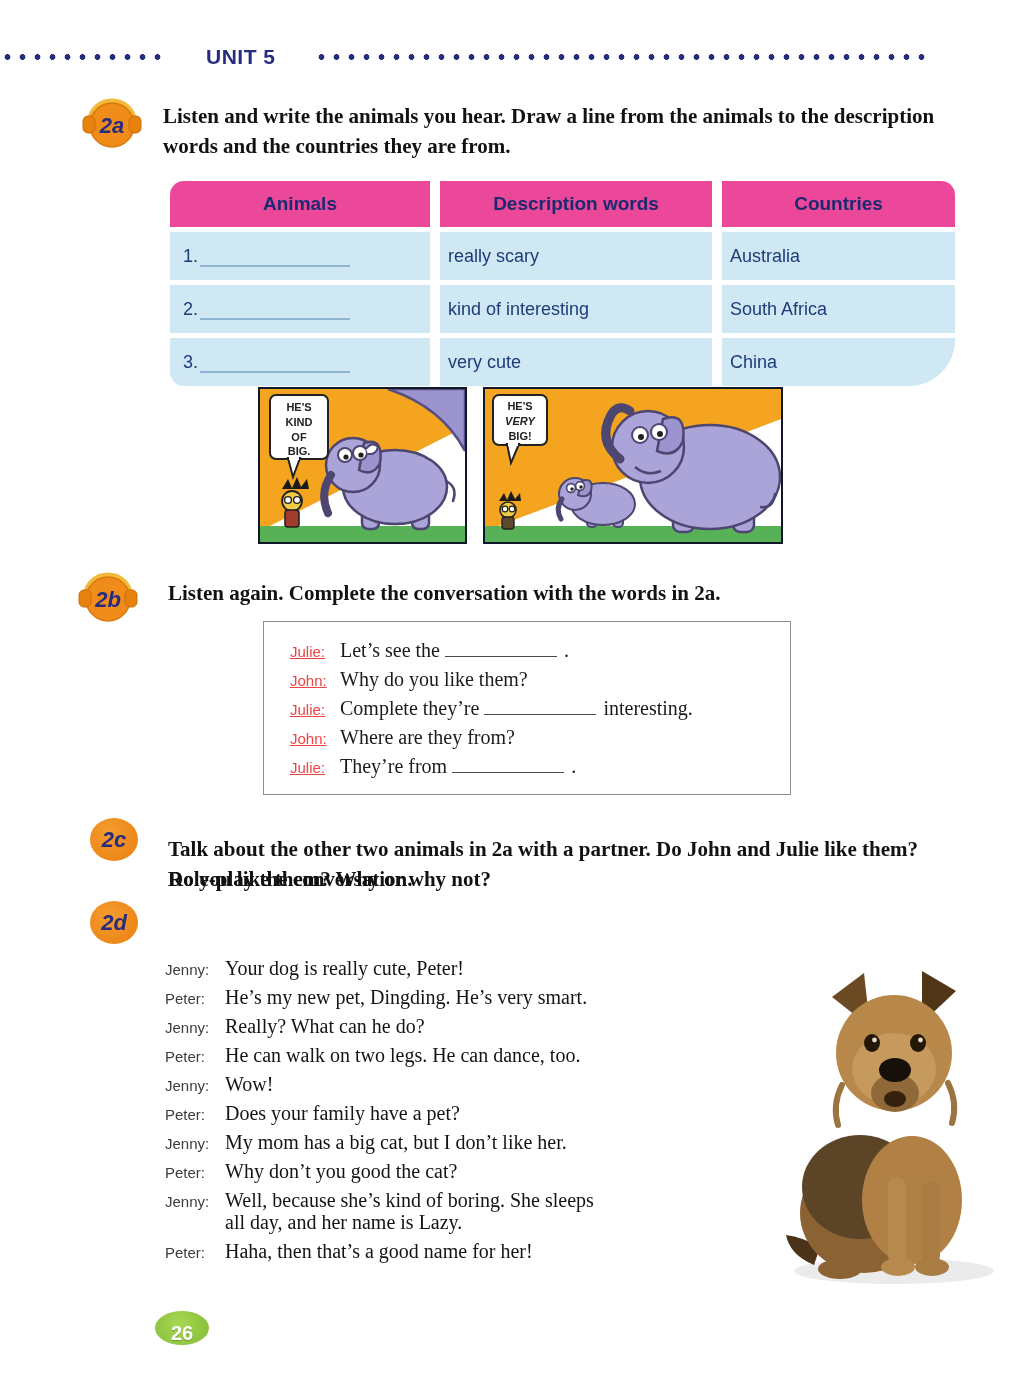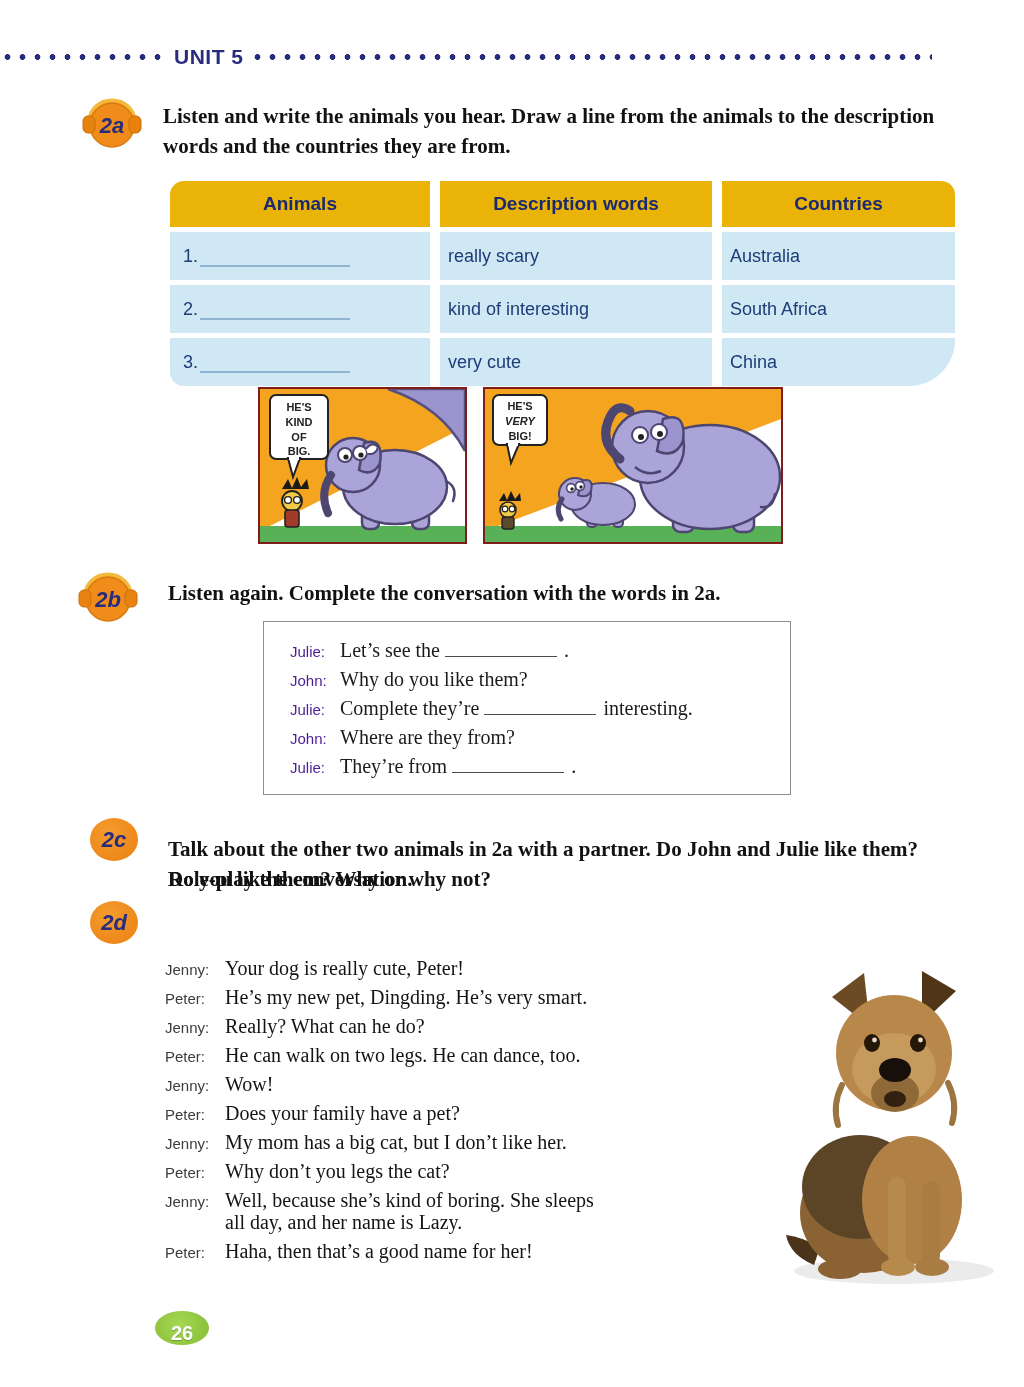--- a/index.html
+++ b/index.html
@@ -1,20 +1,20 @@
 <!DOCTYPE html>
 <html><head>
 <meta charset="utf-8">
 <style>
   html,body{margin:0;padding:0;background:#e8e8e8;}
   .page{position:relative;width:1024px;height:1387px;background:#ffffff;overflow:hidden;
         font-family:"Liberation Sans",sans-serif;}
 
   
-  .unit-rule{position:absolute;left:0;top:48px;width:932px;height:18px;display:flex;align-items:center;}
+  .unit-rule{position:absolute;left:0;top:48px;width:932px;height:18px;display:flex;align-items:center;gap:32px;}
   .dots{height:8px;background-image:radial-gradient(circle,#272c7e 2.6px,transparent 3.2px);
         background-size:15px 8px;background-repeat:repeat-x;background-position:left center;}
   .dots-left{width:168px;flex:none;}
   .dots-right{flex:1;}
   .unit-label{flex:none;margin:0 6px;font:800 21px "Liberation Sans",sans-serif;color:#272c7e;letter-spacing:.5px;}
 
   
   .badge-wrap{position:absolute;width:60px;height:56px;}
   .badge-plain{position:absolute;width:48px;height:43px;border-radius:50%;
                background:radial-gradient(circle at 40% 35%,#f59c2f,#ea7f10);
@@ -22,36 +22,36 @@
   .badge-txt{font:800 italic 22px "Liberation Sans",sans-serif;color:#272c7e;}
 
   
   .instr{position:absolute;font:700 21px "Liberation Serif",serif;color:#121212;line-height:1.43;}
 
   
   .tbl{position:absolute;left:170px;top:181px;width:775px;display:grid;
        grid-template-columns:260px 272px 233px;grid-template-rows:46px 48px 48px 48px;gap:5px 10px;}
   .cell{background:#cfe8f4;color:#1d3c78;font:18px "Liberation Sans",sans-serif;
         display:flex;align-items:center;padding-left:8px;box-sizing:border-box;}
-  .hcell{background:#eab308;font:700 19px "Liberation Sans",sans-serif;color:#1b2a70;
+  .hcell{background:#ec4899;font:700 19px "Liberation Sans",sans-serif;color:#1b2a70;
          justify-content:center;padding-left:0;}
   .tl{border-top-left-radius:14px;} .tr{border-top-right-radius:14px;}
   .bl{border-bottom-left-radius:14px;} .br{border-bottom-right-radius:46px;}
   .acell{padding-left:13px;}
   .tblank{display:inline-block;width:150px;height:19px;border-bottom:2px solid #8fb5d3;margin-left:2px;}
 
   
   .comic{position:absolute;left:258px;top:387px;display:flex;gap:16px;}
-  .panel{border:2px solid #7f1d1d;box-sizing:content-box;line-height:0;background:#f4a41f;}
+  .panel{border:2px solid #0f172a;box-sizing:content-box;line-height:0;background:#f4a41f;}
 
   
   .convo{position:absolute;left:263px;top:621px;width:528px;height:174px;box-sizing:border-box;
          border:1.5px solid #8f8f8f;background:#fff;padding:17px 0 0 26px;}
   .convo-line{height:29px;display:flex;align-items:baseline;}
-  .spk{font:15px "Liberation Sans",sans-serif;color:#4c1d95;width:46px;flex:none;}
+  .spk{font:15px "Liberation Sans",sans-serif;color:#ef4444;width:46px;flex:none;text-decoration:underline;}
   .txt{font:20px "Liberation Serif",serif;color:#1b1b1b;margin-left:4px;white-space:nowrap;}
   .blank{display:inline-block;width:112px;border-bottom:1.5px solid #4a4a4a;height:13px;margin:0 5px;flex:none;}
   .post{margin-left:2px;}
 
   
   .dialogue{position:absolute;left:165px;top:957px;width:600px;}
   .d-line{display:flex;margin-bottom:7px;}
   .d-spk{font:15px "Liberation Sans",sans-serif;color:#3c3c3c;width:60px;flex:none;padding-top:4px;}
   .d-txt{font:20px "Liberation Serif",serif;color:#141414;line-height:22px;}
   .line2{display:block;}
@@ -280,21 +280,21 @@
     <div class="d-line">
       <span class="d-spk">Peter:</span>
       <span class="d-txt">Does your family have a pet?</span>
     </div>
     <div class="d-line">
       <span class="d-spk">Jenny:</span>
       <span class="d-txt">My mom has a big cat, but I don’t like her.</span>
     </div>
     <div class="d-line">
       <span class="d-spk">Peter:</span>
-      <span class="d-txt">Why don’t you legs the cat?</span>
+      <span class="d-txt">Why don’t you good the cat?</span>
     </div>
     <div class="d-line">
       <span class="d-spk">Jenny:</span>
       <span class="d-txt"><span>Well, because she’s kind of boring. She sleeps</span><span class="line2">all day, and her name is Lazy.</span></span>
     </div>
     <div class="d-line">
       <span class="d-spk">Peter:</span>
       <span class="d-txt">Haha, then that’s a good name for her!</span>
     </div>
   </div>

